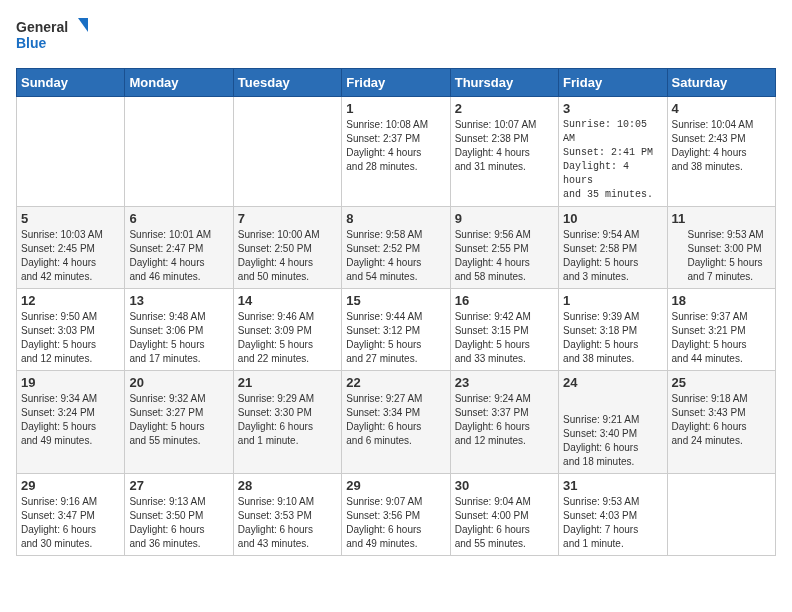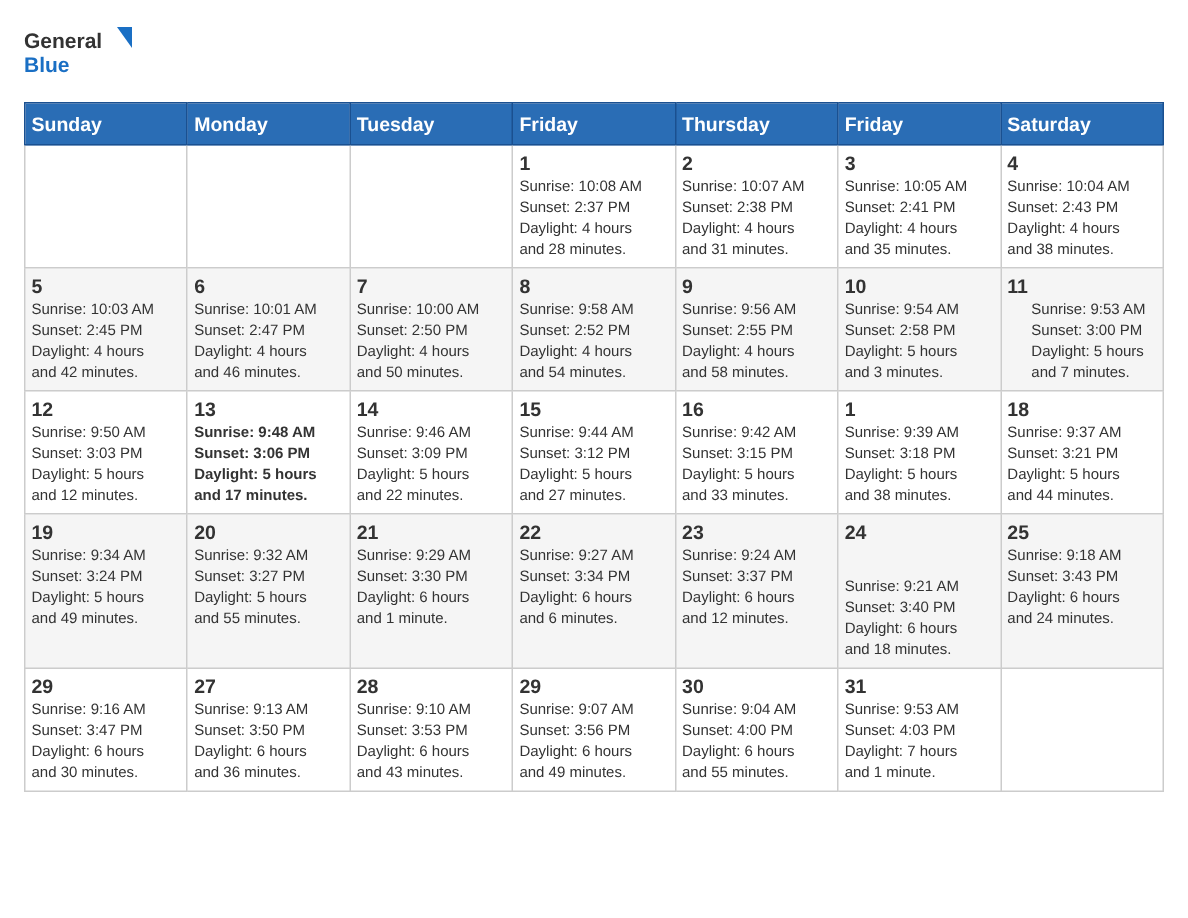--- a/index.html
+++ b/index.html
@@ -126,21 +126,21 @@
         </td>
         <td>
           <span class="day-number">2</span>
           <div class="day-info" style="white-space: pre-line;">Sunrise: 10:07 AM
 Sunset: 2:38 PM
 Daylight: 4 hours
 and 31 minutes.</div>
         </td>
         <td>
           <span class="day-number">3</span>
-          <div class="day-info" style="white-space: pre-line;">Sunrise: 10:05 AM
+          <div class="day-info" style="white-space: pre-line; font-family: Liberation Mono, monospace;">Sunrise: 10:05 AM
 Sunset: 2:41 PM
 Daylight: 4 hours
 and 35 minutes.</div>
         </td>
         <td>
           <span class="day-number">4</span>
           <div class="day-info" style="white-space: pre-line;">Sunrise: 10:04 AM
 Sunset: 2:43 PM
 Daylight: 4 hours
 and 38 minutes.</div>
@@ -200,21 +200,21 @@
       <tr>
         <td>
           <span class="day-number">12</span>
           <div class="day-info" style="white-space: pre-line;">Sunrise: 9:50 AM
 Sunset: 3:03 PM
 Daylight: 5 hours
 and 12 minutes.</div>
         </td>
         <td>
           <span class="day-number">13</span>
-          <div class="day-info" style="white-space: pre-line; font-weight: bold;">Sunrise: 9:48 AM
+          <div class="day-info" style="white-space: pre-line;">Sunrise: 9:48 AM
 Sunset: 3:06 PM
 Daylight: 5 hours
 and 17 minutes.</div>
         </td>
         <td>
           <span class="day-number">14</span>
           <div class="day-info" style="white-space: pre-line;">Sunrise: 9:46 AM
 Sunset: 3:09 PM
 Daylight: 5 hours
 and 22 minutes.</div>

